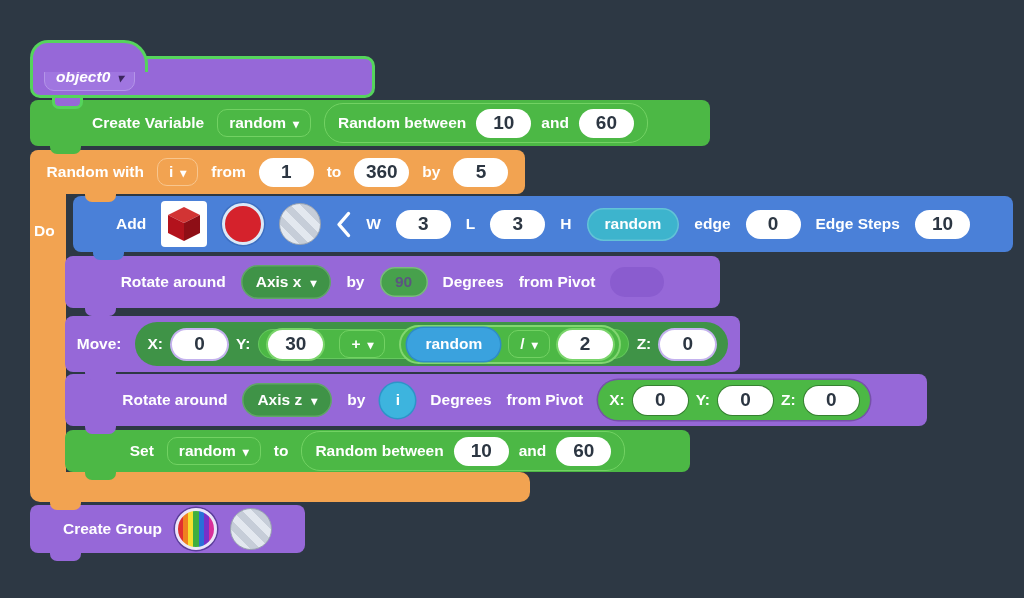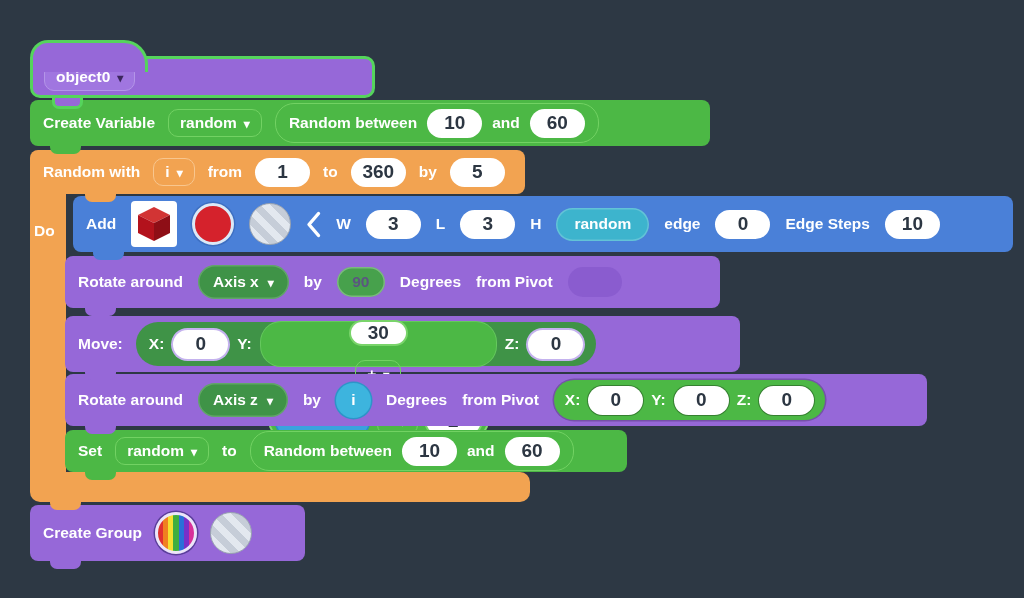--- a/index.html
+++ b/index.html
@@ -3,26 +3,26 @@
 <meta charset="utf-8">
 <style>
   :root{
     --background:#2d3844; --purple:#9668d8; --purple-socket:#8a5ccf;
     --green:#4cb845; --green-dark:#3f9347; --orange:#f2a351; --blue:#4a80d8;
     --teal:#3db4cd; --cyan:#3aa2de; --hat-outline:#55d45c; --pill-text:#2c3642;
   }
   html,body{margin:0;padding:0;background:var(--background);}
   .canvas{position:relative;width:1024px;height:598px;background:var(--background);
     font-family:"Liberation Sans",sans-serif;font-weight:700;font-size:15.5px;color:#fff;overflow:hidden;}
-  .blk{position:absolute;box-sizing:border-box;display:flex;align-items:center;gap:13px;padding:0 13px;}
+  .blk{position:absolute;box-sizing:border-box;display:flex;align-items:center;gap:13px;padding:0 13px;justify-content:center;}
   .lbl{white-space:nowrap;}
   .pill{background:#fff;color:var(--pill-text);border-radius:15px;height:29px;min-width:37px;padding:0 9px;
     display:inline-flex;align-items:center;justify-content:center;font-size:19px;}
   .dd{display:inline-flex;align-items:center;gap:7px;border-radius:10px;padding:4px 11px;border:1.5px solid rgba(255,255,255,.4);white-space:nowrap;}
-  .dd-green{border-color:#72d263}.dd-orange{border-color:#f8c68e}.dd-purple{border-color:#b495e8;background:#a076e0;}
+  .dd-green{border-color:#72d263}.dd-orange{border-color:#f8c68e}.dd-purple{border-color:#b495e8;background:#a076e0;font-style:italic;}
   .arr::after{content:"▾";font-size:12px;line-height:1;color:#fff;}
   .arr-dark::after{color:rgba(25,12,50,.75);}
   .bump{position:absolute;left:20px;bottom:-8px;width:31px;height:9px;border-radius:0 0 7px 7px;z-index:2;}
   .bg-purple{background:var(--purple)}.bg-green{background:var(--green)}.bg-orange{background:var(--orange)}.bg-blue{background:var(--blue)}
   .rad{border-radius:8px;}
   
   .hat-dome{position:absolute;left:0;top:0;width:118px;height:32px;background:var(--purple);
     border:3px solid var(--hat-outline);border-bottom:none;border-radius:18px 24px 0 0;box-sizing:border-box;}
   .hat-body{position:absolute;left:0;top:16px;width:345px;height:42px;background:var(--purple);
     border:3px solid var(--hat-outline);border-radius:3px 10px 10px 10px;box-sizing:border-box;
@@ -40,21 +40,21 @@
     align-items:center;gap:9px;box-shadow:inset 0 0 0 1.5px rgba(255,255,255,.18);white-space:nowrap;}
   .val-green{background:#47a14c;color:#5b5680;height:30px;min-width:48px;border-radius:15px;display:inline-flex;
     align-items:center;justify-content:center;box-shadow:inset 0 0 0 1.5px rgba(255,255,255,.28);}
   .var-pill{height:33px;border-radius:17px;padding:0 18px;display:inline-flex;align-items:center;color:#fff;white-space:nowrap;}
   .var-teal{background:var(--teal);box-shadow:inset 0 0 0 1.5px rgba(255,255,255,.2);}
   .var-cyan{background:var(--cyan);box-shadow:0 0 0 1.5px #2e8cc6;}
   .i-pill{width:35px;height:35px;border-radius:50%;background:#3db4de;box-shadow:0 0 0 1.5px #2e94c8;
     display:inline-flex;align-items:center;justify-content:center;}
   .socket{width:54px;height:30px;border-radius:15px;background:var(--purple-socket);}
   .vec{background:var(--green-dark);height:44px;border-radius:22px;padding:0 13px;display:inline-flex;align-items:center;gap:9px;}
-  .arith{background:var(--green);height:44px;border-radius:20px;padding:0 9px;display:inline-flex;align-items:center;gap:16px;box-shadow:0 0 0 1px #65c95d;flex-direction:column;}
+  .arith{background:var(--green);height:28px;border-radius:20px;padding:0 9px;display:inline-flex;align-items:center;gap:16px;box-shadow:0 0 0 1px #65c95d;}
   .nested{background:var(--green);height:35px;border-radius:18px;padding:0 6px;display:inline-flex;align-items:center;gap:8px;box-shadow:0 0 0 2px #82d671;}
   .pivot-vec{background:var(--green);height:40px;border-radius:20px;padding:0 11px;display:inline-flex;align-items:center;gap:8px;box-shadow:0 0 0 1.5px rgba(0,0,0,.22);}
   .reporter{height:38px;border-radius:19px;border:1.5px solid #72d263;padding:0 13px;display:inline-flex;align-items:center;gap:10px;white-space:nowrap;}
   .pill-lav{box-shadow:0 0 0 2px #c4b2ee;}
   .pill-grn{box-shadow:0 0 0 2px #79d46a;}
   .pill-dark{box-shadow:0 0 0 1px rgba(0,0,0,.3);}
   .do-label{position:absolute;left:34px;top:222px;}
 </style>
 </head>
 <body>
@@ -190,36 +190,36 @@
       <span class="lbl">X:</span>
       <span class="pill pill-dark">0</span>
       <span class="lbl">Y:</span>
       <span class="pill pill-dark">0</span>
       <span class="lbl">Z:</span>
       <span class="pill pill-dark">0</span>
     </span>
     <div class="bump bg-purple"></div>
   </div>
 
-  <div class="blk bg-green rad" style="left:65px;top:430px;width:562px;height:42px;">
+  <div class="blk bg-green rad" style="left:65px;top:430px;width:625px;height:42px;">
     <span class="lbl">Set</span>
     <span class="dd dd-green">
       <span>random</span>
       <span class="arr"></span>
     </span>
     <span class="lbl">to</span>
     <span class="reporter">
       <span class="lbl">Random between</span>
       <span class="pill">10</span>
       <span class="lbl">and</span>
       <span class="pill">60</span>
     </span>
     <div class="bump bg-green"></div>
   </div>
 
-  <div class="blk bg-purple rad" style="left:30px;top:505px;width:275px;height:56px;">
+  <div class="blk bg-purple rad" style="left:30px;top:505px;width:275px;height:48px;">
     <span class="lbl">Create Group</span>
     <span class="swatch swatch-rainbow"></span>
     <span class="swatch swatch-stripes"></span>
     <div class="bump bg-purple"></div>
   </div>
 
 </div>
 
 </body></html>

